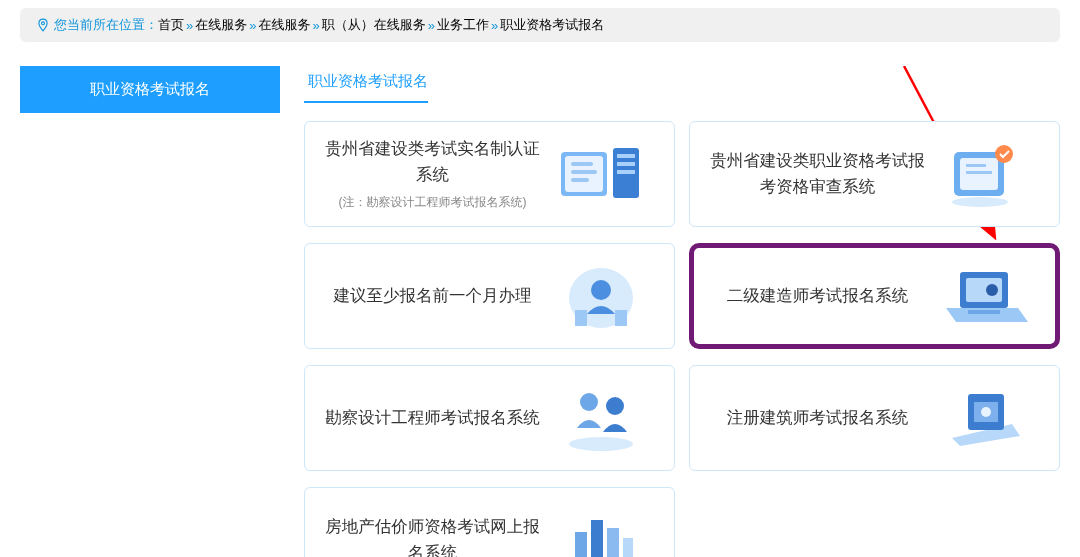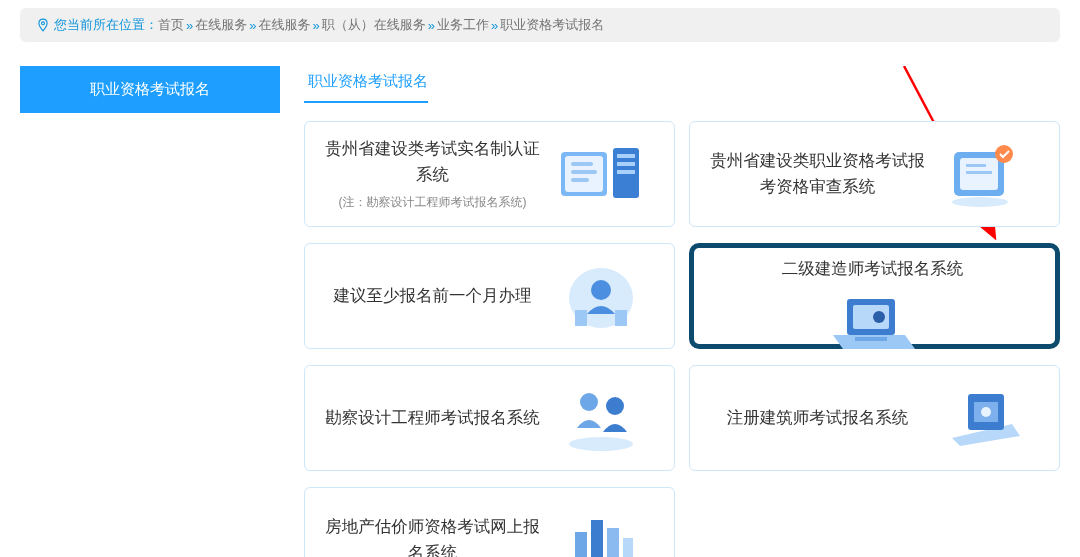--- a/index.html
+++ b/index.html
@@ -19,21 +19,21 @@
       color: #1296db;
       display: flex;
       align-items: center;
       font-size: 13px;
     }
     .location-icon {
       display: inline-flex;
       margin-right: 4px;
     }
     .breadcrumb-bar a {
-      color: #737373;
+      color: #000000;
       text-decoration: none;
       cursor: pointer;
     }
     .breadcrumb-sep { color: #1296db; margin: 0 2px; }
     .breadcrumb-label { color: #1296db; }
 
     .main-wrap {
       display: flex;
       padding: 16px 20px;
       gap: 24px;
@@ -77,24 +77,23 @@
       border-radius: 6px;
       height: 106px;
       display: flex;
       align-items: center;
       padding: 12px 18px 12px 14px;
       cursor: pointer;
       background: #fff;
       position: relative;
     }
     .card.highlight {
-      border: 5px solid #0c4a6e;
+      border: 5px solid #701a75;
       border-radius: 10px;
       padding: 8px 14px 8px 10px;
-      flex-direction: column;
     }
     .card-text {
       flex: 1;
       text-align: center;
       font-size: 16.5px;
       color: #333;
       line-height: 1.55;
       font-weight: 500;
     }
     .card-note {

